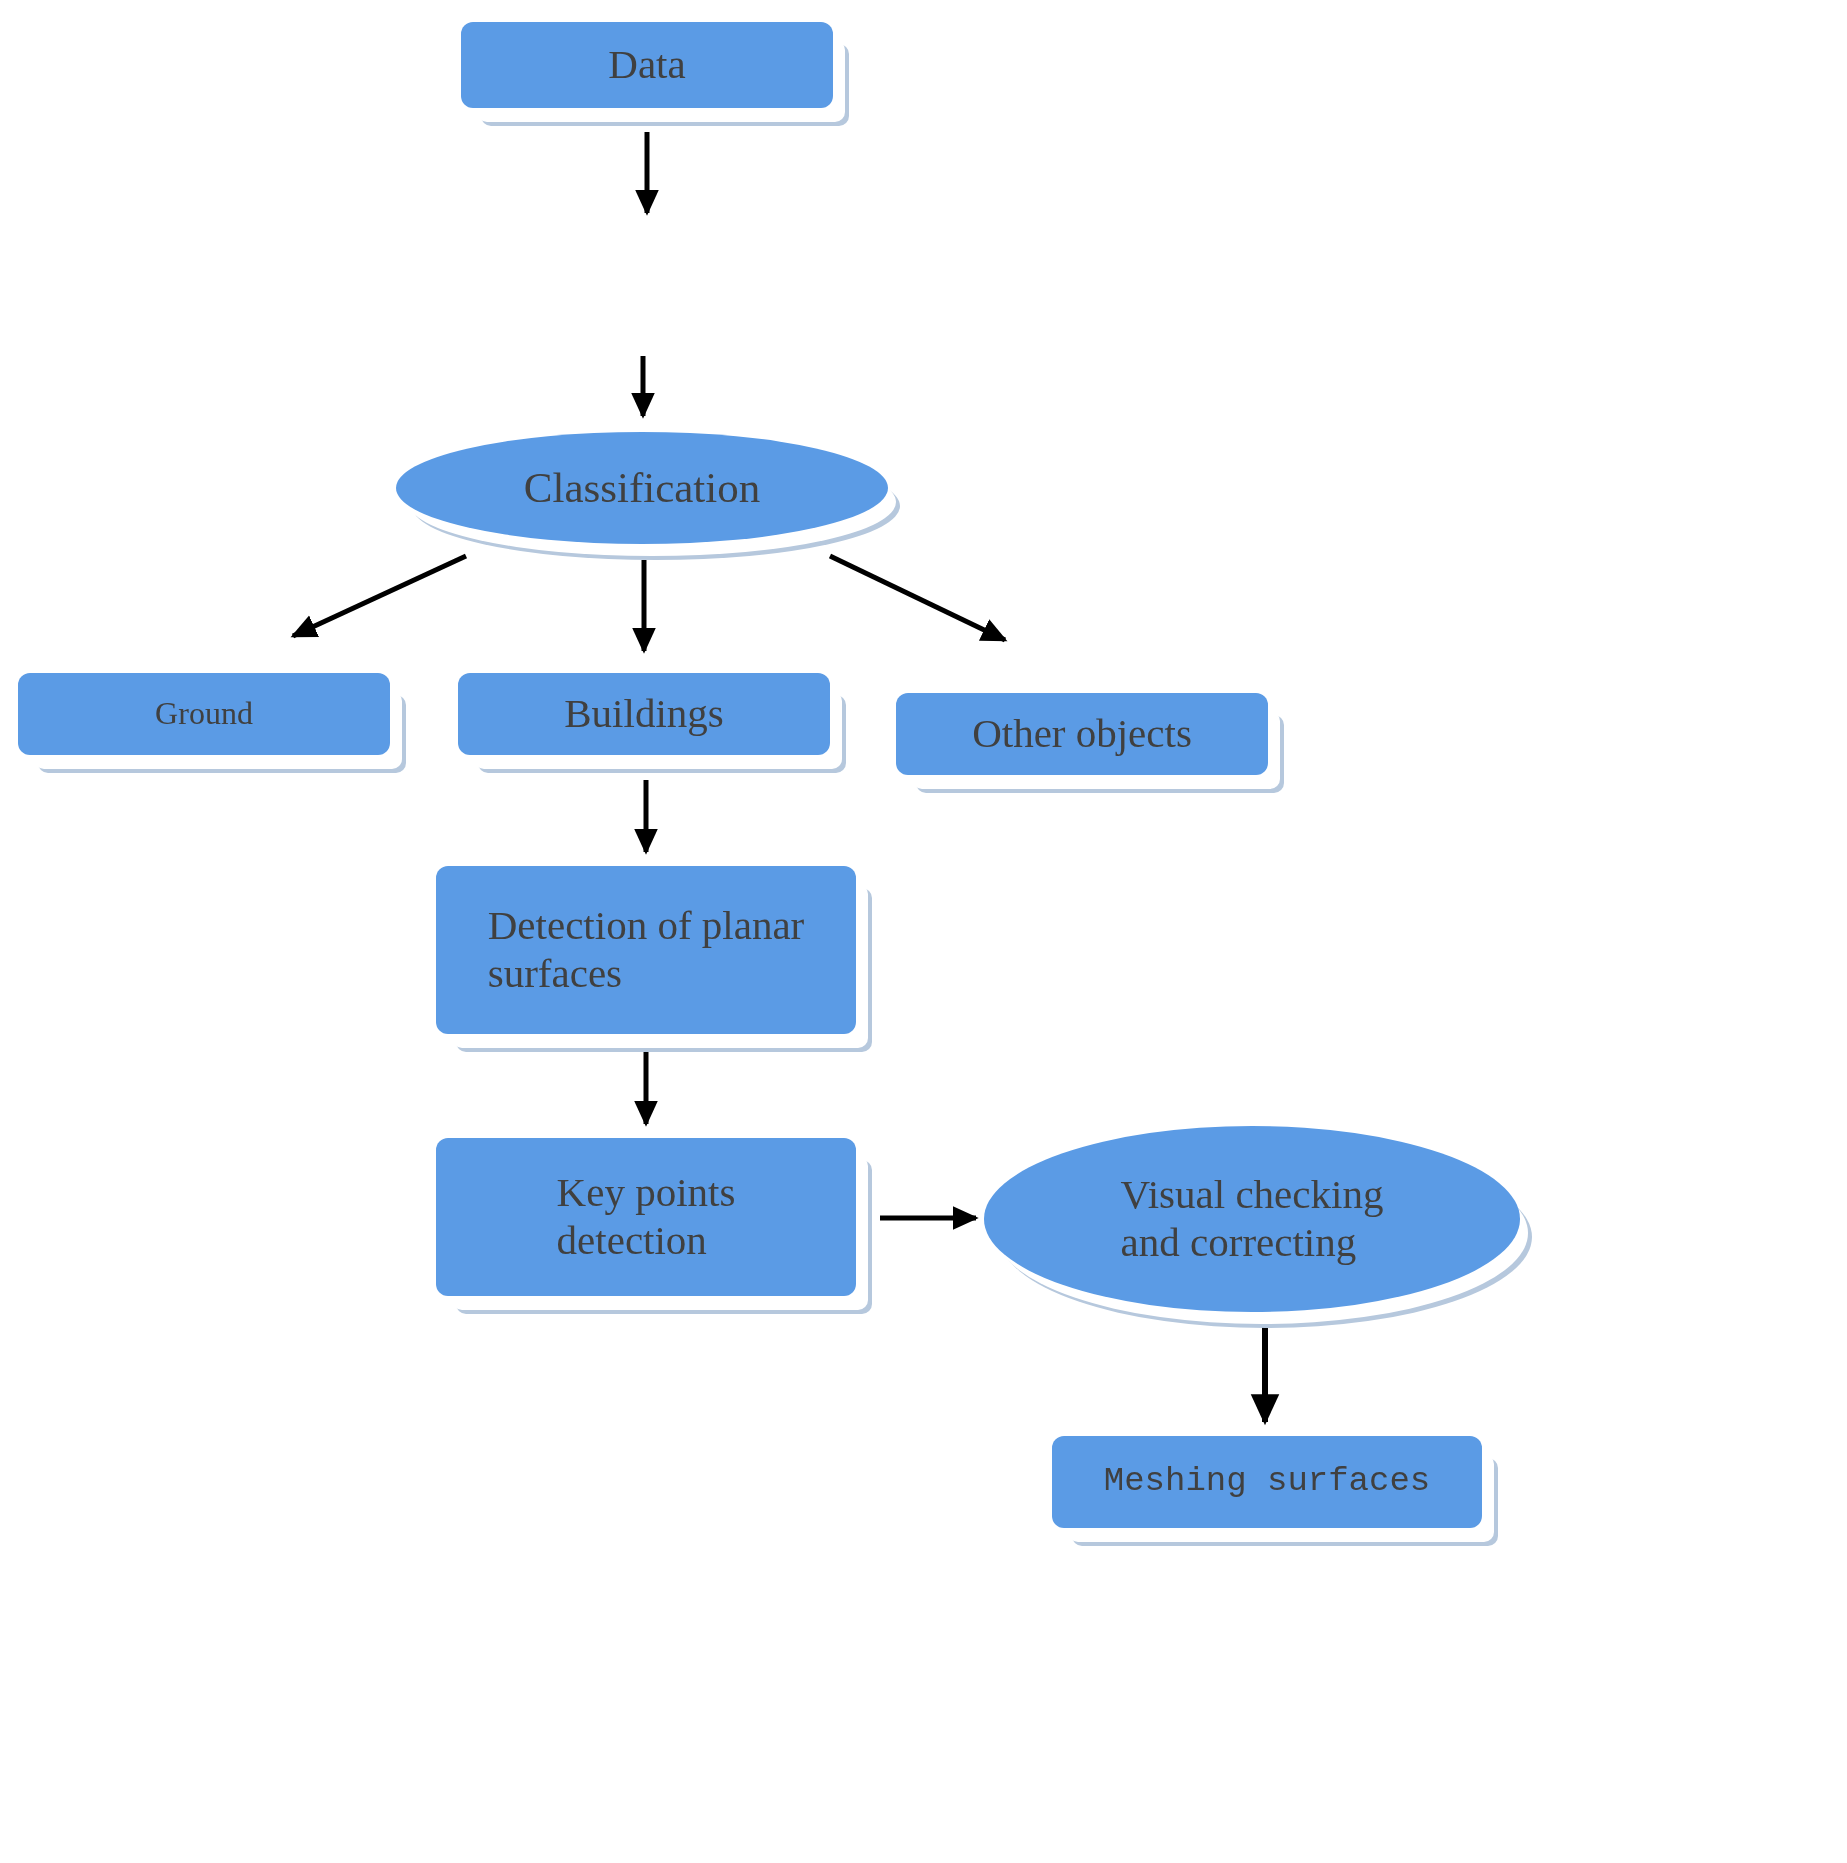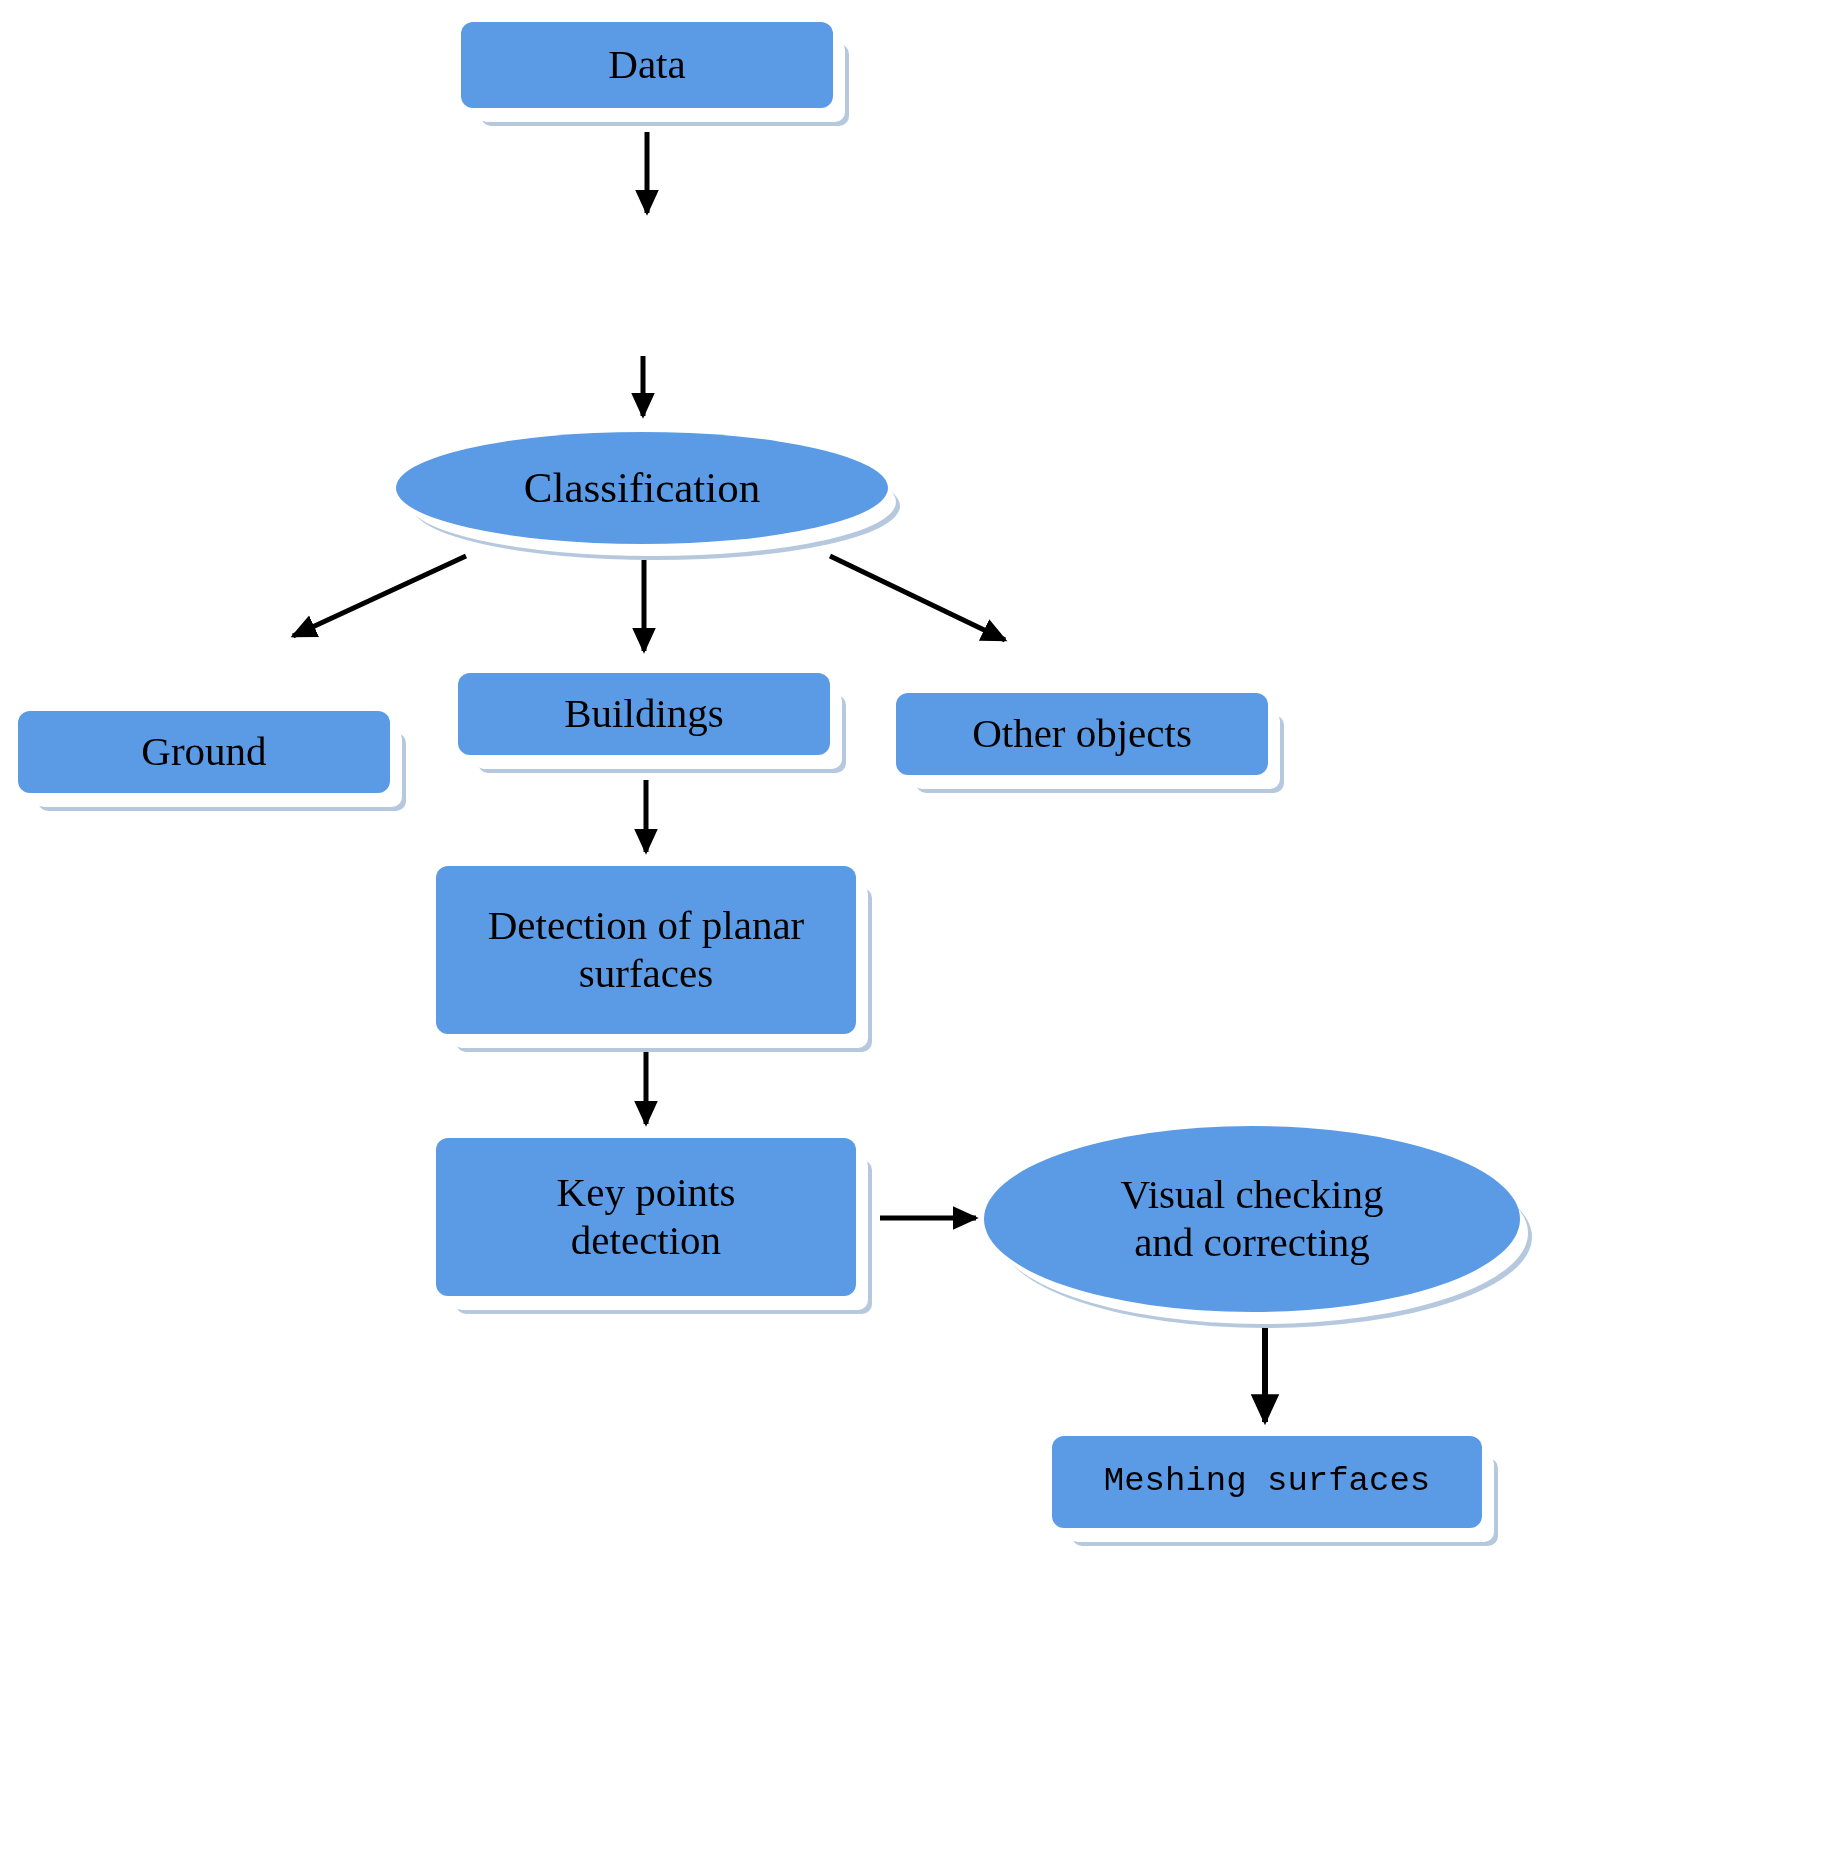--- a/index.html
+++ b/index.html
@@ -22,22 +22,21 @@
     width: 1847px;
     height: 1863px;
     pointer-events: none;
   }
   .node {
     position: absolute;
     box-sizing: border-box;
     display: flex;
     align-items: center;
     justify-content: center;
-    text-align: center;
-    color: #000000;
+    color: #404040;
     line-height: 1.16;
     z-index: 5;
   }
   .node-box {
     background: #5B9BE5;
     border-radius: 12px;
     box-shadow: 14px 16px 0 -2px rgba(255,255,255,1),
                 18px 20px 0 -2px #b6c8dd;
   }
   .node-ellipse {
@@ -103,21 +102,21 @@
 
   <div class="node node-box" style="left:461px; top:22px; width:372px; height:86px; font-size:41px;">
     <span class="node-label">Data</span>
   </div>
 
 
   <div class="node node-ellipse" style="left:396px; top:432px; width:492px; height:112px; font-size:43px;">
     <span class="node-label">Classification</span>
   </div>
 
-  <div class="node node-box" style="left:18px; top:711px; width:372px; height:82px; font-size:41px;">
+  <div class="node node-box" style="left:18px; top:673px; width:372px; height:82px; font-size:32px;">
     <span class="node-label">Ground</span>
   </div>
 
   <div class="node node-box" style="left:458px; top:673px; width:372px; height:82px; font-size:41px;">
     <span class="node-label">Buildings</span>
   </div>
 
   <div class="node node-box" style="left:896px; top:693px; width:372px; height:82px; font-size:41px;">
     <span class="node-label">Other objects</span>
   </div>

